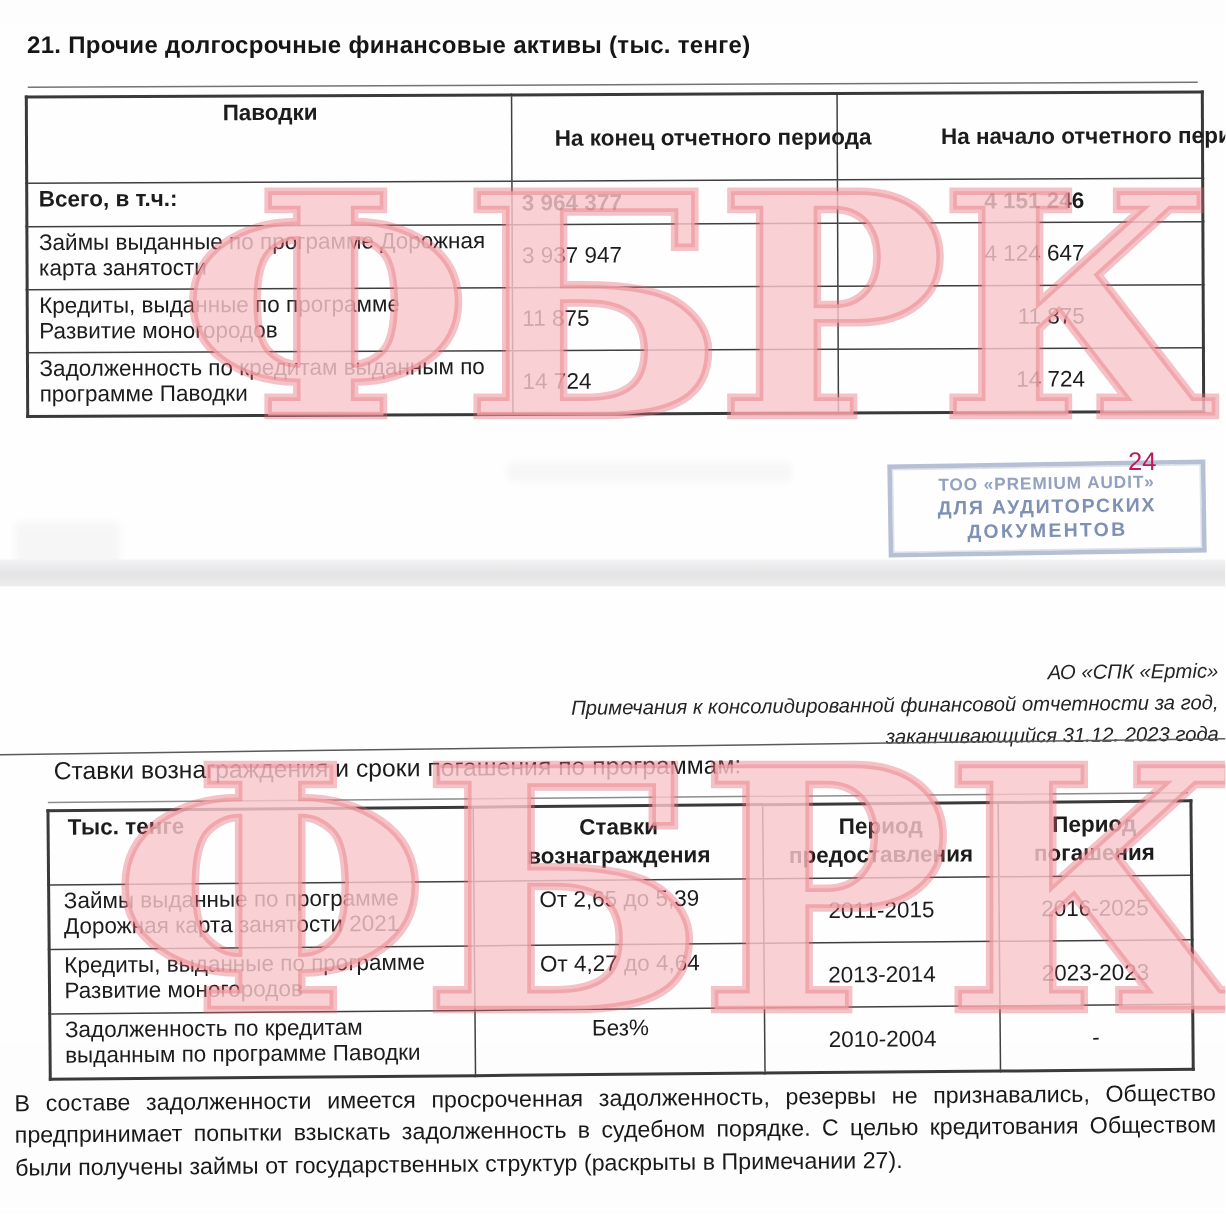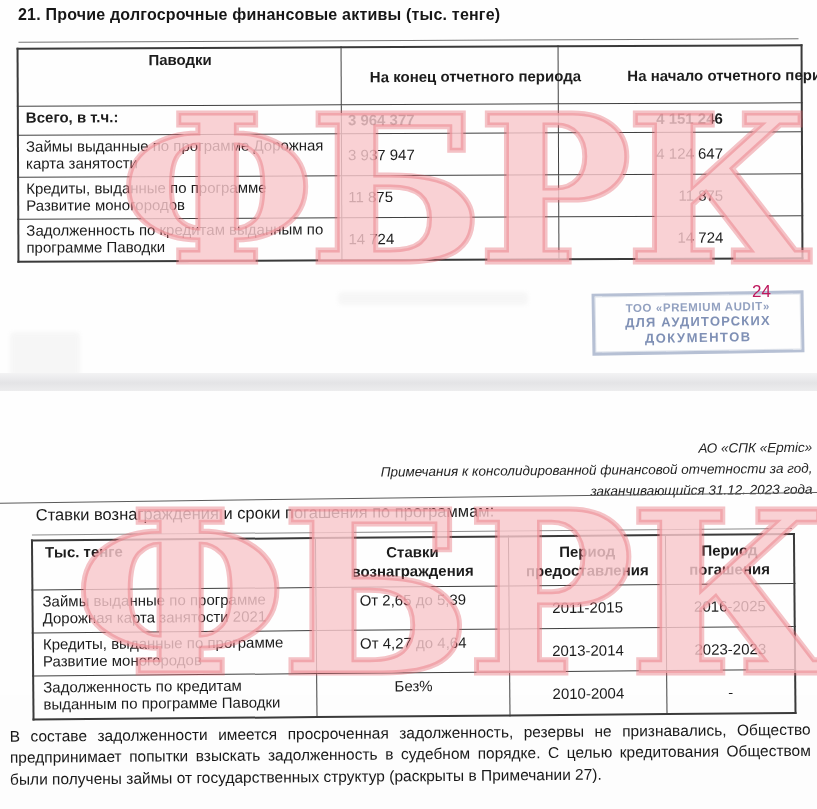--- a/index.html
+++ b/index.html
@@ -1,21 +1,21 @@
 <!DOCTYPE html>
 <html><head>
 <meta charset="utf-8">
 <style>
   html,body { margin:0; padding:0; background:#fff; }
   .screen {
     position:relative; width:817px; height:809px; overflow:hidden;
     background:#fdfdfd; font-family:"Liberation Sans", sans-serif; color:#1d1d1d;
   }
   .page { position:absolute; left:0; right:0; background:#fefefe; }
-  .page1 { top:0; height:373px; }
+  .page1 { top:16px; height:373px; }
   .page-gap { position:absolute; top:373px; left:0; right:0; height:18px;
     background:linear-gradient(180deg,#f3f3f4 0%,#e4e4e6 55%,#ededee 100%); }
   .page2 { top:391px; height:304px; }
 
   
   .title1 { position:absolute; left:18px; top:6px; font-size:16px; font-weight:bold;
     letter-spacing:.2px; color:#161616; }
 
   .t1wrap { position:absolute; left:17px; top:46px; width:786px; transform:rotate(-0.25deg); }
   .t1wrap::before { content:""; position:absolute; left:2px; right:4px; top:-6px;

